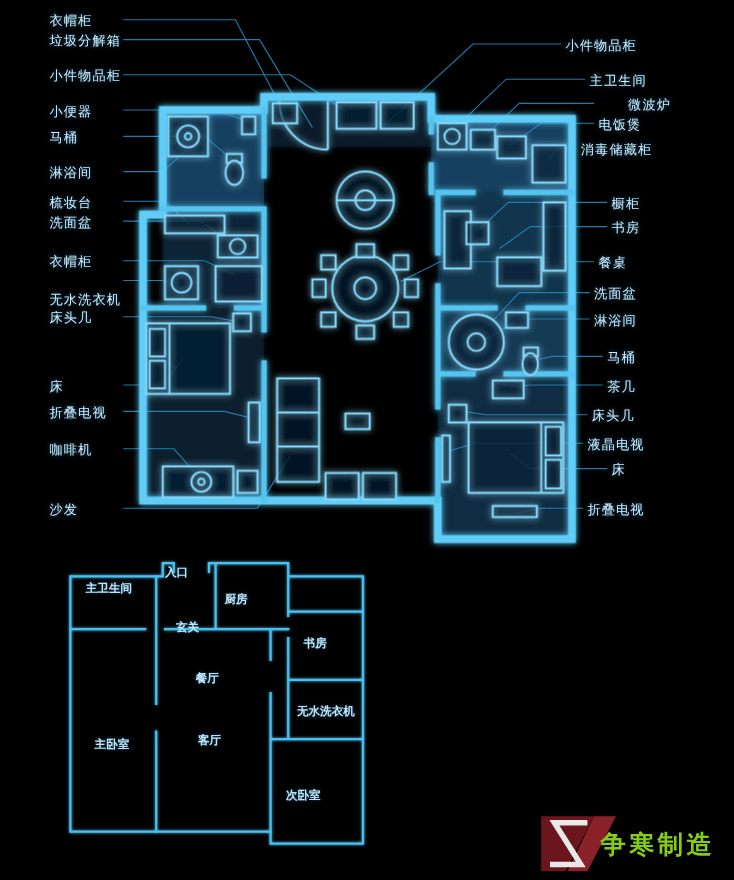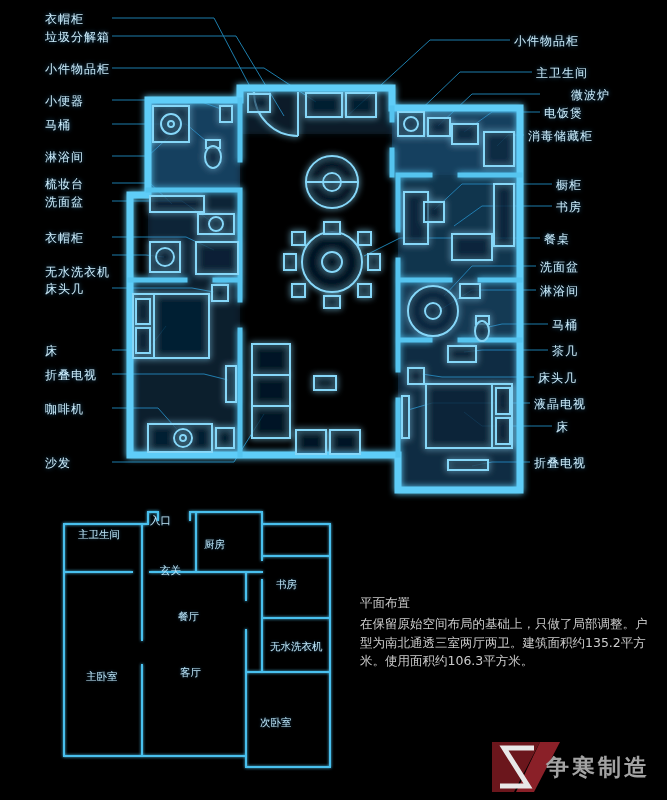--- a/index.html
+++ b/index.html
@@ -2,26 +2,26 @@
 <html><head>
 <meta charset="utf-8">
 <style>
   html,body{margin:0;padding:0;background:#000;}
   .stage{position:relative;width:667px;height:800px;background:#000;overflow:hidden;
          font-family:"DejaVu Sans",sans-serif;}
   svg{position:absolute;left:0;top:0;}
   .plan-label{position:absolute;white-space:nowrap;font-size:12px;letter-spacing:1px;
               color:#cdedfc;text-shadow:0 0 4px rgba(60,170,240,.6);}
   .room-label{position:absolute;white-space:nowrap;font-size:10.5px;
-              color:#bfe6f8;text-shadow:0 0 3px rgba(60,170,240,.5);}
+              color:#bfe6f8;text-shadow:0 0 3px rgba(60,170,240,.5);font-weight:bold;}
   .desc{position:absolute;left:360px;top:594px;width:298px;color:#cbcbcb;
         font-size:12.5px;line-height:1.5;}
   .desc .desc-title{margin-bottom:2px;}
   .logo-text{position:absolute;left:546px;top:752px;font-size:23px;font-weight:bold;
-             color:#a3a3a3;letter-spacing:3px;}
+             color:#84cc16;letter-spacing:3px;}
   .wall7{fill:none;stroke:#5ecdf8;stroke-width:7;stroke-linecap:square;}
   .wall5{fill:none;stroke:#55c4ef;stroke-width:5;stroke-linecap:square;}
   .furn{fill:rgba(8,28,48,.55);stroke:#86d7f8;stroke-width:2;}
   .furnline{fill:none;stroke:#86d7f8;stroke-width:2;}
   .leader{fill:none;stroke:#1f84b4;stroke-width:1;opacity:.95;}
   .sp{fill:none;stroke:#49c0ee;stroke-width:2;stroke-linecap:square;}
 </style>
 </head>
 <body>
 
@@ -231,20 +231,16 @@
 <div class="room-label" style="left:78px;top:528px">主卫生间</div>
 <div class="room-label" style="left:204px;top:538px">厨房</div>
 <div class="room-label" style="left:160px;top:564px">玄关</div>
 <div class="room-label" style="left:276px;top:578px">书房</div>
 <div class="room-label" style="left:178px;top:610px">餐厅</div>
 <div class="room-label" style="left:270px;top:640px">无水洗衣机</div>
 <div class="room-label" style="left:86px;top:670px">主卧室</div>
 <div class="room-label" style="left:180px;top:666px">客厅</div>
 <div class="room-label" style="left:260px;top:716px">次卧室</div>
 
-<div class="desc">
-  <div class="desc-title">平面布置</div>
-  <div class="desc-body">在保留原始空间布局的基础上，只做了局部调整。户型为南北通透三室两厅两卫。建筑面积约135.2平方米。使用面积约106.3平方米。</div>
+
+<div class="logo-text">争寒制造</div>
+
 </div>
 
-<div class="logo-text">争寒制造</div>
-
-</div>
-
 </body></html>

